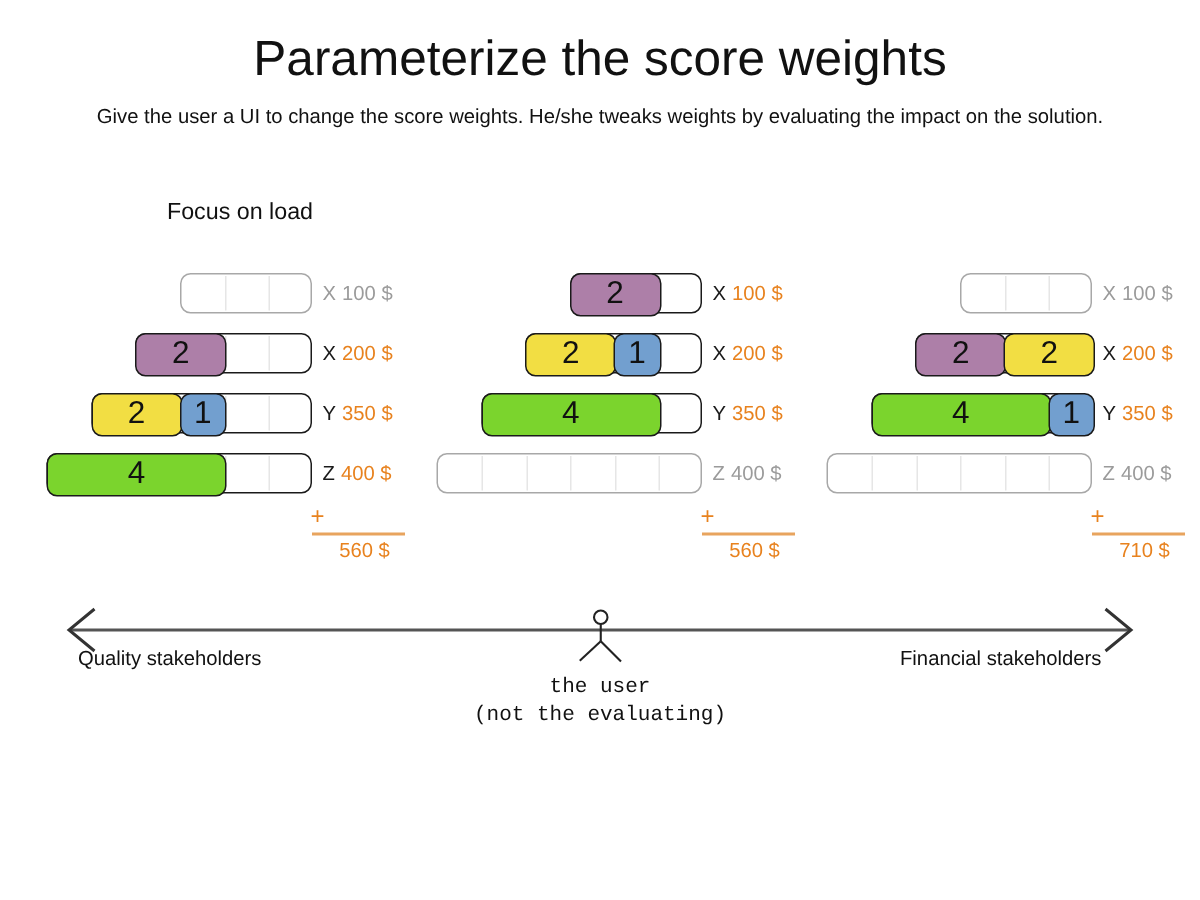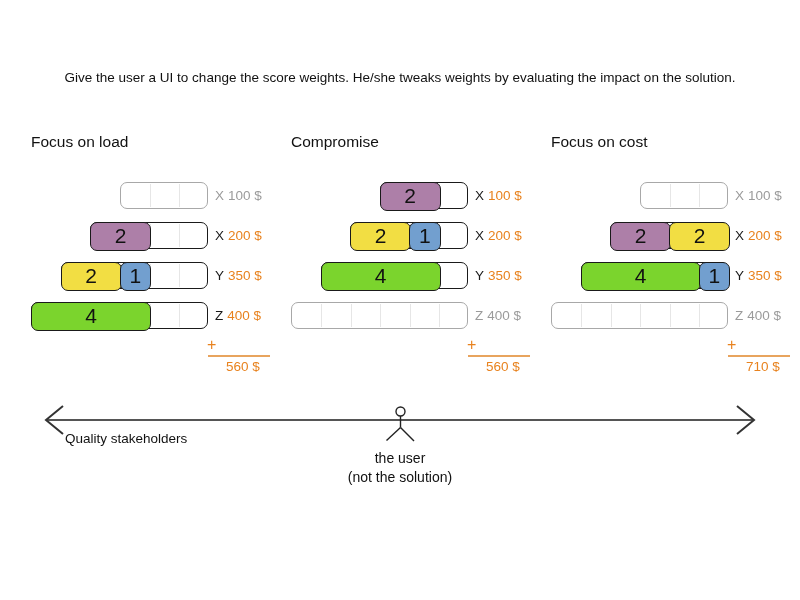--- a/index.html
+++ b/index.html
@@ -3,49 +3,50 @@
 <meta charset="utf-8">
 <style>
   html,body{margin:0;padding:0;background:#fff;}
   .stage{position:relative;width:800px;height:600px;background:#fff;overflow:hidden;
          font-family:"Liberation Sans",sans-serif;color:#111;}
   .title{position:absolute;top:20px;left:0;width:800px;text-align:center;
          font-size:33px;line-height:38px;color:#111;}
   .subtitle{position:absolute;top:70px;left:0;width:800px;text-align:center;
          font-size:13.5px;color:#111;}
   .scenario{position:absolute;top:182px;width:260px;height:215px;}
-  .scenario-title{position:absolute;top:-49px;left:0;width:234px;
+  .scenario-title{position:absolute;top:-49px;left:12px;width:234px;text-align:center;
          font-size:15.5px;color:#111;}
   .bar{position:absolute;height:27px;background:#fff;border:1px solid #1a1a1a;
        border-radius:7px;box-sizing:border-box;}
   .bar.empty{border-color:#a8a8a8;}
   .divider{position:absolute;top:1px;bottom:1px;width:1px;background:#e6e6e6;}
   .block{position:absolute;top:-1px;height:29px;border:1.6px solid #1a1a1a;
          border-radius:7px;box-sizing:border-box;text-align:center;
          font-size:21px;line-height:26px;color:#111;}
   .rowlabel{position:absolute;left:184px;height:27px;line-height:27px;
             font-size:13.5px;white-space:nowrap;}
   .rowlabel .letter{color:#1a1a1a;}
   .rowlabel .cost{color:#e8821e;margin-left:4px;}
   .rowlabel.inactive .letter,.rowlabel.inactive .cost{color:#9b9b9b;}
   .sum-plus{position:absolute;left:176px;top:154px;font-size:16px;color:#e8821e;}
   .sum-line{position:absolute;left:177px;top:173px;width:62px;height:2px;background:#e8a45e;}
   .sum-value{position:absolute;left:181px;top:177px;width:62px;text-align:center;
              font-size:13.5px;color:#e8821e;}
   .axis-svg{position:absolute;left:0;top:390px;}
   .axis-label{position:absolute;top:431px;font-size:13.5px;color:#111;white-space:nowrap;}
-  .axis-label.left{left:65px;}
+  .axis-label.left{left:52px;}
   .axis-label.right{left:600px;}
   .user-caption{position:absolute;left:0;width:800px;text-align:center;
-                font-size:14px;color:#111;}
+                font-size:14px;color:#111;font-family:Liberation Mono, monospace;}
 </style>
 </head>
 <body>
 
 <div class="stage">
+  <div class="title">Parameterize the score weights</div>
   <div class="subtitle">Give the user a UI to change the score weights. He/she tweaks weights by evaluating the impact on the solution.</div>
 
   <div id="scenarios">
       <div class="scenario" style="left: 31px;">
         <div class="scenario-title">Focus on load</div>
         <div class="bar empty" style="left: 88.5px; top: 0px; width: 88.5px;">
           <div class="divider" style="left: 29px;"></div>
           <div class="divider" style="left: 58.5px;"></div>
         </div>
         <div class="rowlabel inactive" style="top: 0px;"><span class="letter">X</span><span class="cost">100 $</span></div>
@@ -72,21 +73,20 @@
           <div class="divider" style="left: 117.5px;"></div>
           <div class="divider" style="left: 147px;"></div>
           <div class="block" style="left: -1px; width: 120px; background: rgb(123, 212, 45);"><span>4</span></div>
         </div>
         <div class="rowlabel" style="top: 120px;"><span class="letter">Z</span><span class="cost">400 $</span></div>
         <div class="sum-plus">+</div>
         <div class="sum-line"></div>
         <div class="sum-value">560 $</div>
       </div>
       <div class="scenario" style="left: 291px;">
-        <div class="scenario-title">Compromise</div>
         <div class="bar" style="left: 88.5px; top: 0px; width: 88.5px;">
           <div class="divider" style="left: 29px;"></div>
           <div class="divider" style="left: 58.5px;"></div>
           <div class="block" style="left: -1px; width: 61px; background: rgb(173, 127, 168);"><span>2</span></div>
         </div>
         <div class="rowlabel" style="top: 0px;"><span class="letter">X</span><span class="cost">100 $</span></div>
         <div class="bar" style="left: 59px; top: 40px; width: 118px;">
           <div class="divider" style="left: 29px;"></div>
           <div class="divider" style="left: 58.5px;"></div>
           <div class="divider" style="left: 88px;"></div>
@@ -108,21 +108,20 @@
           <div class="divider" style="left: 88px;"></div>
           <div class="divider" style="left: 117.5px;"></div>
           <div class="divider" style="left: 147px;"></div>
         </div>
         <div class="rowlabel inactive" style="top: 120px;"><span class="letter">Z</span><span class="cost">400 $</span></div>
         <div class="sum-plus">+</div>
         <div class="sum-line"></div>
         <div class="sum-value">560 $</div>
       </div>
       <div class="scenario" style="left: 551px;">
-        <div class="scenario-title">Focus on cost</div>
         <div class="bar empty" style="left: 88.5px; top: 0px; width: 88.5px;">
           <div class="divider" style="left: 29px;"></div>
           <div class="divider" style="left: 58.5px;"></div>
         </div>
         <div class="rowlabel inactive" style="top: 0px;"><span class="letter">X</span><span class="cost">100 $</span></div>
         <div class="bar" style="left: 59px; top: 40px; width: 118px;">
           <div class="divider" style="left: 29px;"></div>
           <div class="divider" style="left: 58.5px;"></div>
           <div class="divider" style="left: 88px;"></div>
           <div class="block" style="left: -1px; width: 61px; background: rgb(173, 127, 168);"><span>2</span></div>
@@ -158,15 +157,16 @@
     <polyline points="737,16 754,30 737,44" fill="none" stroke="#333333" stroke-width="2"></polyline>
     <g stroke="#222222" stroke-width="1.4" fill="none">
       <circle cx="400.5" cy="21.5" r="4.5" fill="#ffffff"></circle>
       <line x1="400.5" y1="26" x2="400.5" y2="37.5"></line>
       <line x1="400.5" y1="37.5" x2="386.5" y2="50.5"></line>
       <line x1="400.5" y1="37.5" x2="414" y2="51"></line>
     </g>
   </svg>
 
   <div class="axis-label left">Quality stakeholders</div>
+  <div class="axis-label right">Financial stakeholders</div>
   <div class="user-caption" style="top:450px">the user</div>
-  <div class="user-caption" style="top:469px">(not the solution)</div>
+  <div class="user-caption" style="top:469px">(not the evaluating)</div>
 </div>
 
 </body></html>

